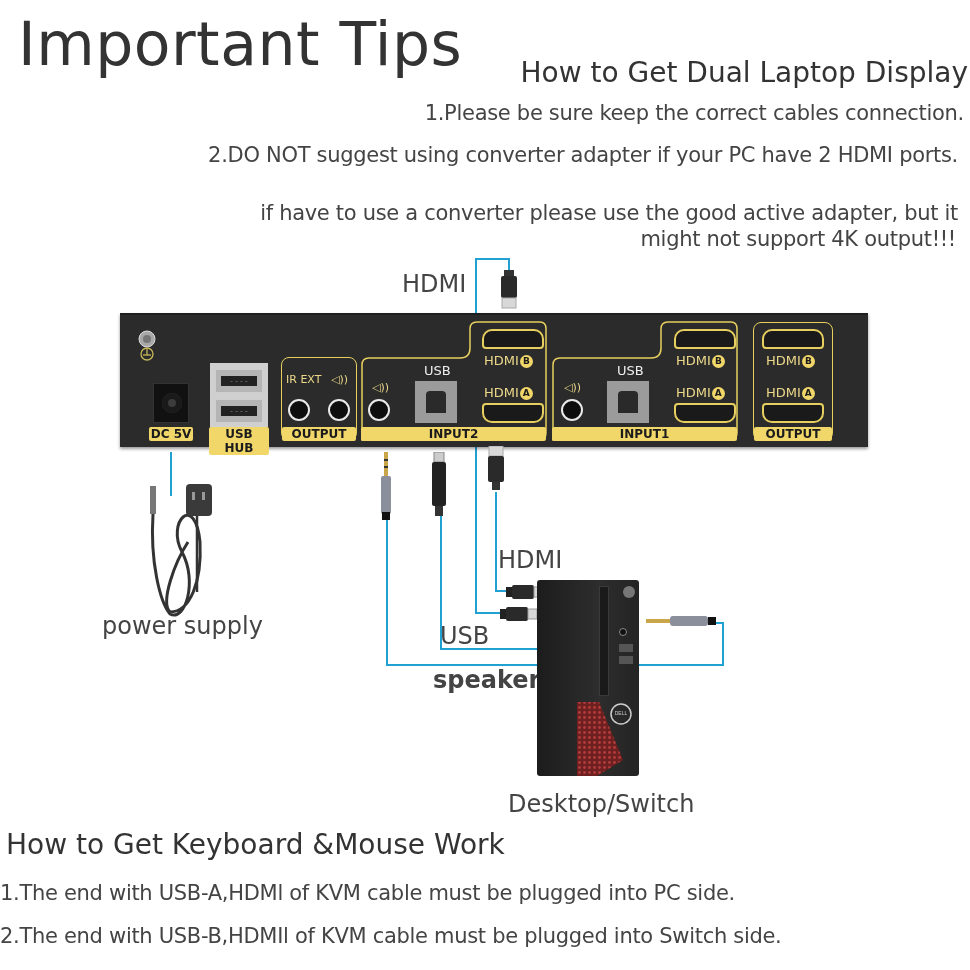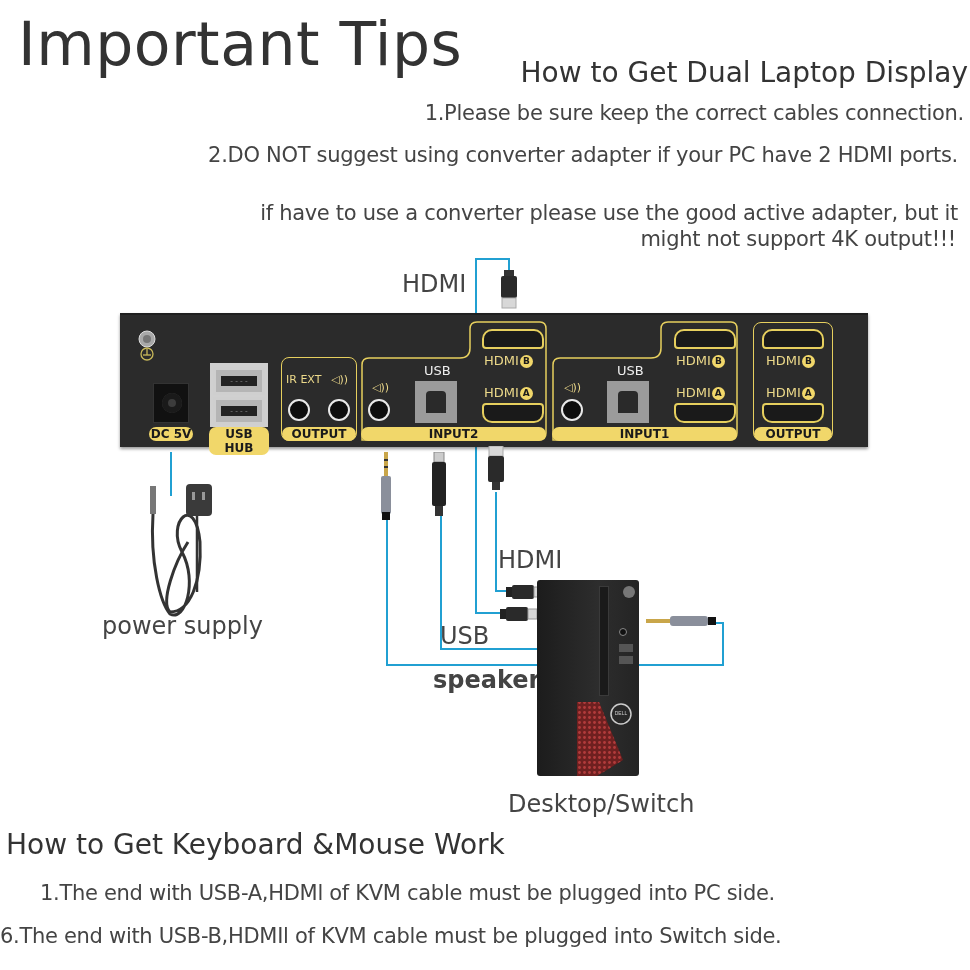--- a/index.html
+++ b/index.html
@@ -4,21 +4,21 @@
 <style>
   * { box-sizing: border-box; margin: 0; padding: 0; }
   html, body { width: 970px; height: 970px; background: #ffffff; overflow: hidden; }
   body { position: relative; font-family: "Liberation Sans", "DejaVu Sans", sans-serif; color: #333; }
   .abs { position: absolute; }
   .title { left: 18px; top: 8px; font-size: 60px; font-weight: 300; color: #333; letter-spacing: 0.5px; line-height: 72px; font-family: "DejaVu Sans", sans-serif; font-weight: normal; }
   .h2 { font-size: 28px; color: #333; white-space: nowrap; font-family: "DejaVu Sans", sans-serif; }
   .tip { font-size: 21px; color: #444; white-space: nowrap; font-family: "DejaVu Sans", sans-serif; letter-spacing: -0.3px; }
   .lbl { font-size: 24px; color: #444; white-space: nowrap; font-family: "DejaVu Sans", sans-serif; }
   .device { left: 120px; top: 313px; width: 748px; height: 134px; background: #2b2b2b; border-top: 2px solid #1f1f1f; box-shadow: 0 2px 3px rgba(0,0,0,0.4); }
-  .ylabel { position: absolute; background: #f1d76a; color: #1b1b1b; font-size: 12px; font-weight: bold; text-align: center; line-height: 14px; border-radius: 7px; font-family: "DejaVu Sans", sans-serif; }
+  .ylabel { position: absolute; background: #f1d76a; color: #1b1b1b; font-size: 12px; font-weight: bold; text-align: center; line-height: 14px; border-radius: 2px; font-family: "DejaVu Sans", sans-serif; }
   .ygroup { position: absolute; border: 1.5px solid #e6cf5e; border-radius: 8px; }
   .ytxt { position: absolute; color: #ecd98a; font-size: 12px; font-family: "DejaVu Sans", sans-serif; white-space: nowrap; }
   .hdmi-port { position: absolute; width: 62px; height: 20px; border: 2px solid #e6cf5e; border-radius: 4px 4px 10px 10px; background: #1a1a1a; }
   .hdmi-port.up { border-radius: 10px 10px 4px 4px; }
   .badge { display: inline-block; width: 13px; height: 13px; border-radius: 50%; background: #f1d76a; color: #1b1b1b; font-size: 9px; line-height: 13px; text-align: center; font-weight: bold; margin-left: 1px; vertical-align: 1px; }
   .jack { position: absolute; width: 22px; height: 22px; border-radius: 50%; background: #0d0d0d; border: 2px solid #e8e8e8; }
   .usbb { position: absolute; width: 42px; height: 42px; background: #9b9b9b; }
   .usbb::after { content: ""; position: absolute; left: 11px; top: 10px; width: 20px; height: 22px; background: #2a2a2a; border-radius: 4px 4px 0 0; }
   .usba { position: absolute; width: 52px; height: 28px; background: #b5b5b5; border: 3px solid #cfcfcf; }
   .usba::after { content: "- - - -"; position: absolute; left: 5px; top: 6px; width: 36px; height: 10px; background: #222; color: #888; font-size: 8px; line-height: 10px; text-align: center; }
@@ -201,14 +201,14 @@
           <circle cx="2.5" cy="2.5" r="1.4" fill="#b23b3b"></circle>
         </pattern>
       </defs>
     <circle cx="84" cy="24" r="10" fill="none" stroke="#ccc" stroke-width="1.5"></circle>
   </svg>
   <div class="abs" style="left:74px; top:130px; width:20px; font-size:5px; color:#ccc; text-align:center;">DELL</div>
 </div>
 <div class="abs lbl" style="left:508px; top:790px;">Desktop/Switch</div>
 
 <div class="abs h2" style="left:6px; top:828px;">How to Get Keyboard &amp;Mouse Work</div>
-<div class="abs tip" style="left:0px; top:881px; font-size:21px;padding-left:40px;">1.The end with USB-A,HDMl of KVM cable must be plugged into PC side.</div>
-<div class="abs tip" style="left:0px; top:924px; font-size:21px;">6.The end with USB-B,HDMIl of KVM cable must be plugged into Switch side.</div>
+<div class="abs tip" style="left:0px; top:881px; font-size:21px;">1.The end with USB-A,HDMl of KVM cable must be plugged into PC side.</div>
+<div class="abs tip" style="left:0px; top:924px; font-size:21px;">2.The end with USB-B,HDMIl of KVM cable must be plugged into Switch side.</div>
 
 </body></html>

